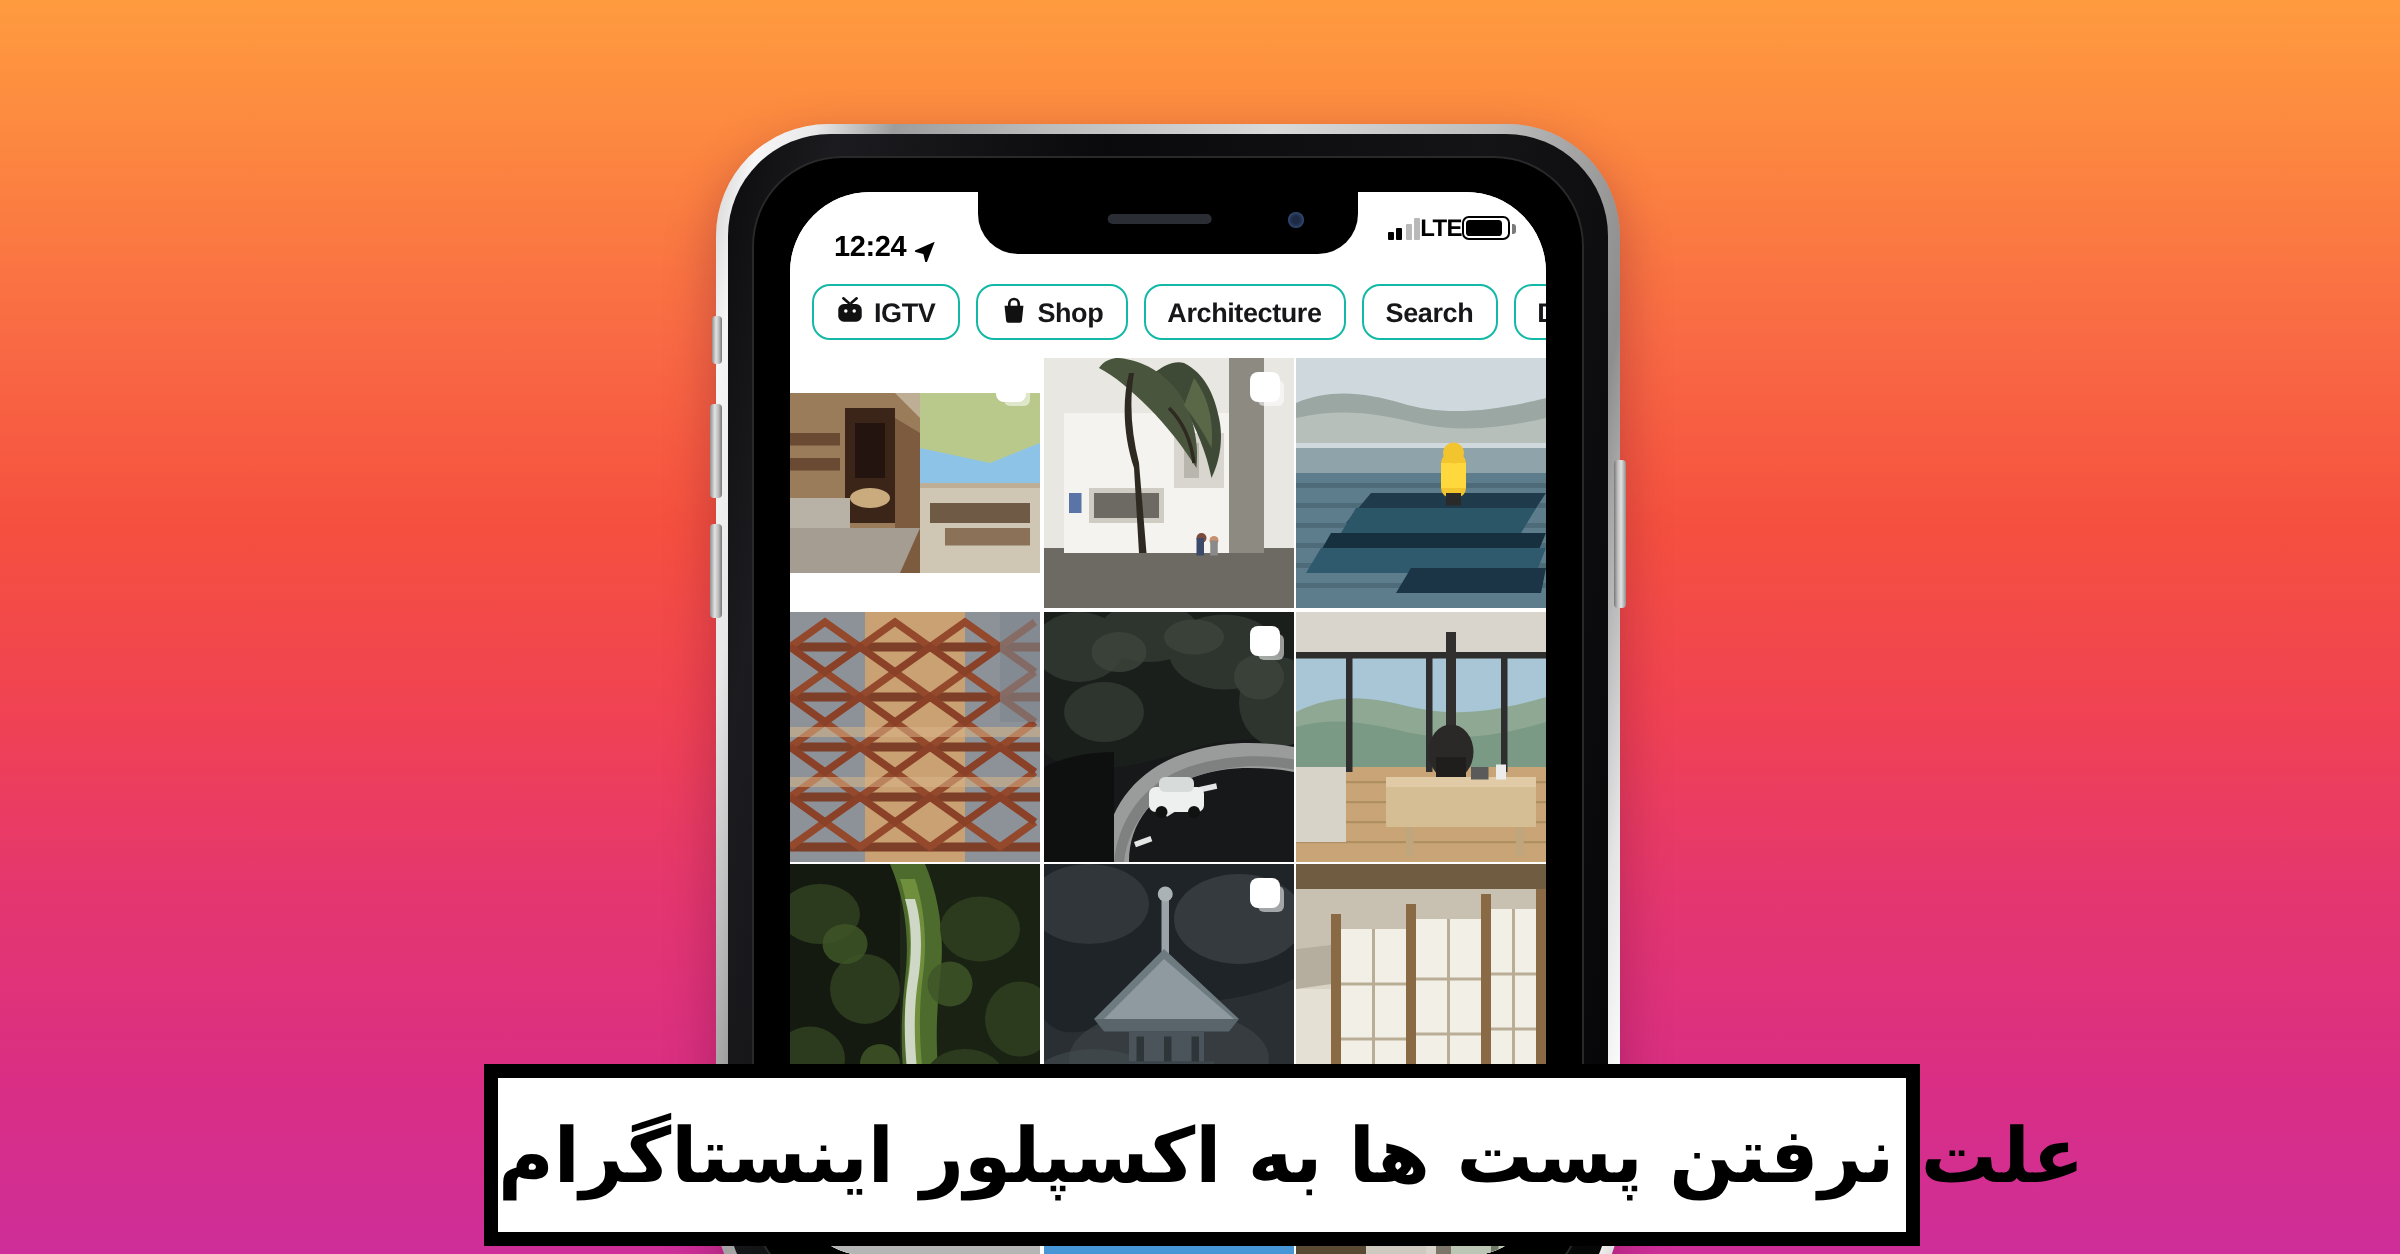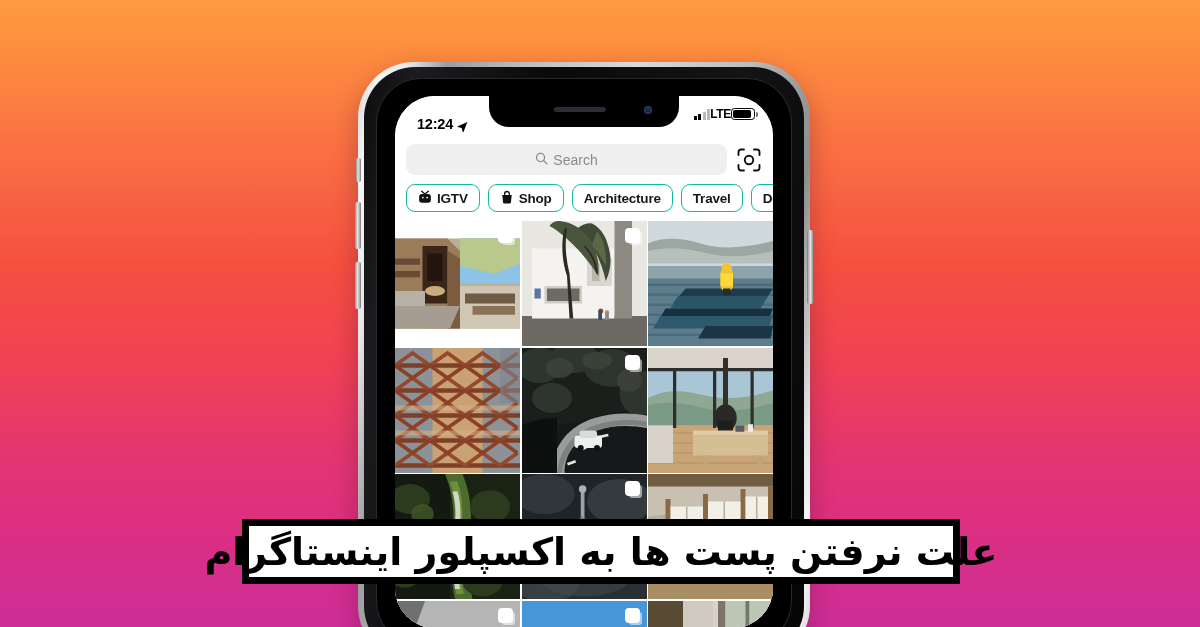--- a/index.html
+++ b/index.html
@@ -210,25 +210,25 @@
     width: 15px; height: 15px;
     border-radius: 4px;
     background: #fff;
     box-shadow: 3px 3px 0 -1px rgba(255,255,255,.55);
     z-index: 3;
   }
 
   
   #banner {
     position: absolute;
-    left: 242px; top: 519px;
-    width: 718px; height: 65px;
+    left: 242px; top: 532px;
+    width: 718px; height: 91px;
     background: #fff;
     border: 7px solid #000;
-    display: flex; align-items: center; justify-content: center;
+    display: flex; align-items: center; 
     z-index: 40;
   }
   #banner .btext {
     direction: rtl;
     font-family: "DejaVu Sans", sans-serif;
     font-size: 38px;
     font-weight: bold;
     color: #000;
     line-height: 1;
     white-space: nowrap;
@@ -274,42 +274,20 @@
                   <i></i>
                   <i></i>
               </span>
               <span class="lte-text">LTE</span>
               <span class="batt">
                   <i></i>
                 </span>
             </div>
           </div>
 
-          <div class="search-row">
-            <div class="search-box">
-              <span>
-                <svg viewBox="0 0 16 16" width="13" height="13">
-                  <circle cx="6.8" cy="6.8" r="5" fill="none" stroke="#8A8A8E" stroke-width="1.6"></circle>
-                  <line x1="10.5" y1="10.5" x2="14.6" y2="14.6" stroke="#8A8A8E" stroke-width="1.6" stroke-linecap="round"></line>
-                </svg>
-              </span>
-              <span class="search-ph">Search</span>
-            </div>
-            <span class="scan-btn">
-              <svg viewBox="0 0 26 26" width="26" height="26">
-                <g fill="none" stroke="#111" stroke-width="1.9" stroke-linecap="round">
-                  <path d="M2.5 8V5a2.5 2.5 0 0 1 2.5-2.5h3"></path>
-                  <path d="M18 2.5h3A2.5 2.5 0 0 1 23.5 5v3"></path>
-                  <path d="M23.5 18v3a2.5 2.5 0 0 1-2.5 2.5h-3"></path>
-                  <path d="M8 23.5H5A2.5 2.5 0 0 1 2.5 21v-3"></path>
-                </g>
-                <circle cx="13" cy="13" r="4.2" fill="none" stroke="#111" stroke-width="1.9"></circle>
-              </svg>
-            </span>
-          </div>
 
           <div class="chips-row">
             <div class="chip">
               <span>
                 <svg viewBox="0 0 16 16" width="14" height="14">
                   <rect x="1.3" y="4.6" width="13.4" height="10.1" rx="3.2" fill="#111"></rect>
                   <path d="M4.2 1.3 7.3 4M11.8 1.3 8.7 4" stroke="#111" stroke-width="1.5" stroke-linecap="round"></path>
                   <circle cx="5.6" cy="8.6" r="1" fill="#fff"></circle>
                   <circle cx="10.4" cy="8.6" r="1" fill="#fff"></circle>
                 </svg>
@@ -324,21 +302,21 @@
                   <path d="M5.3 6.2V4.4a2.7 2.7 0 0 1 5.4 0v1.8" fill="none" stroke="#111" stroke-width="1.5"></path>
                 </svg>
               </span>
               <span>Shop</span>
             </div>
 
             <div class="chip">
               <span>Architecture</span>
             </div>
             <div class="chip">
-              <span>Travel</span>
+              <span>Search</span>
             </div>
             <div class="chip">
               <span>Decor</span>
             </div>
           </div>
 
           <div class="grid">
 
             <div class="cell">
               <div class="art">

